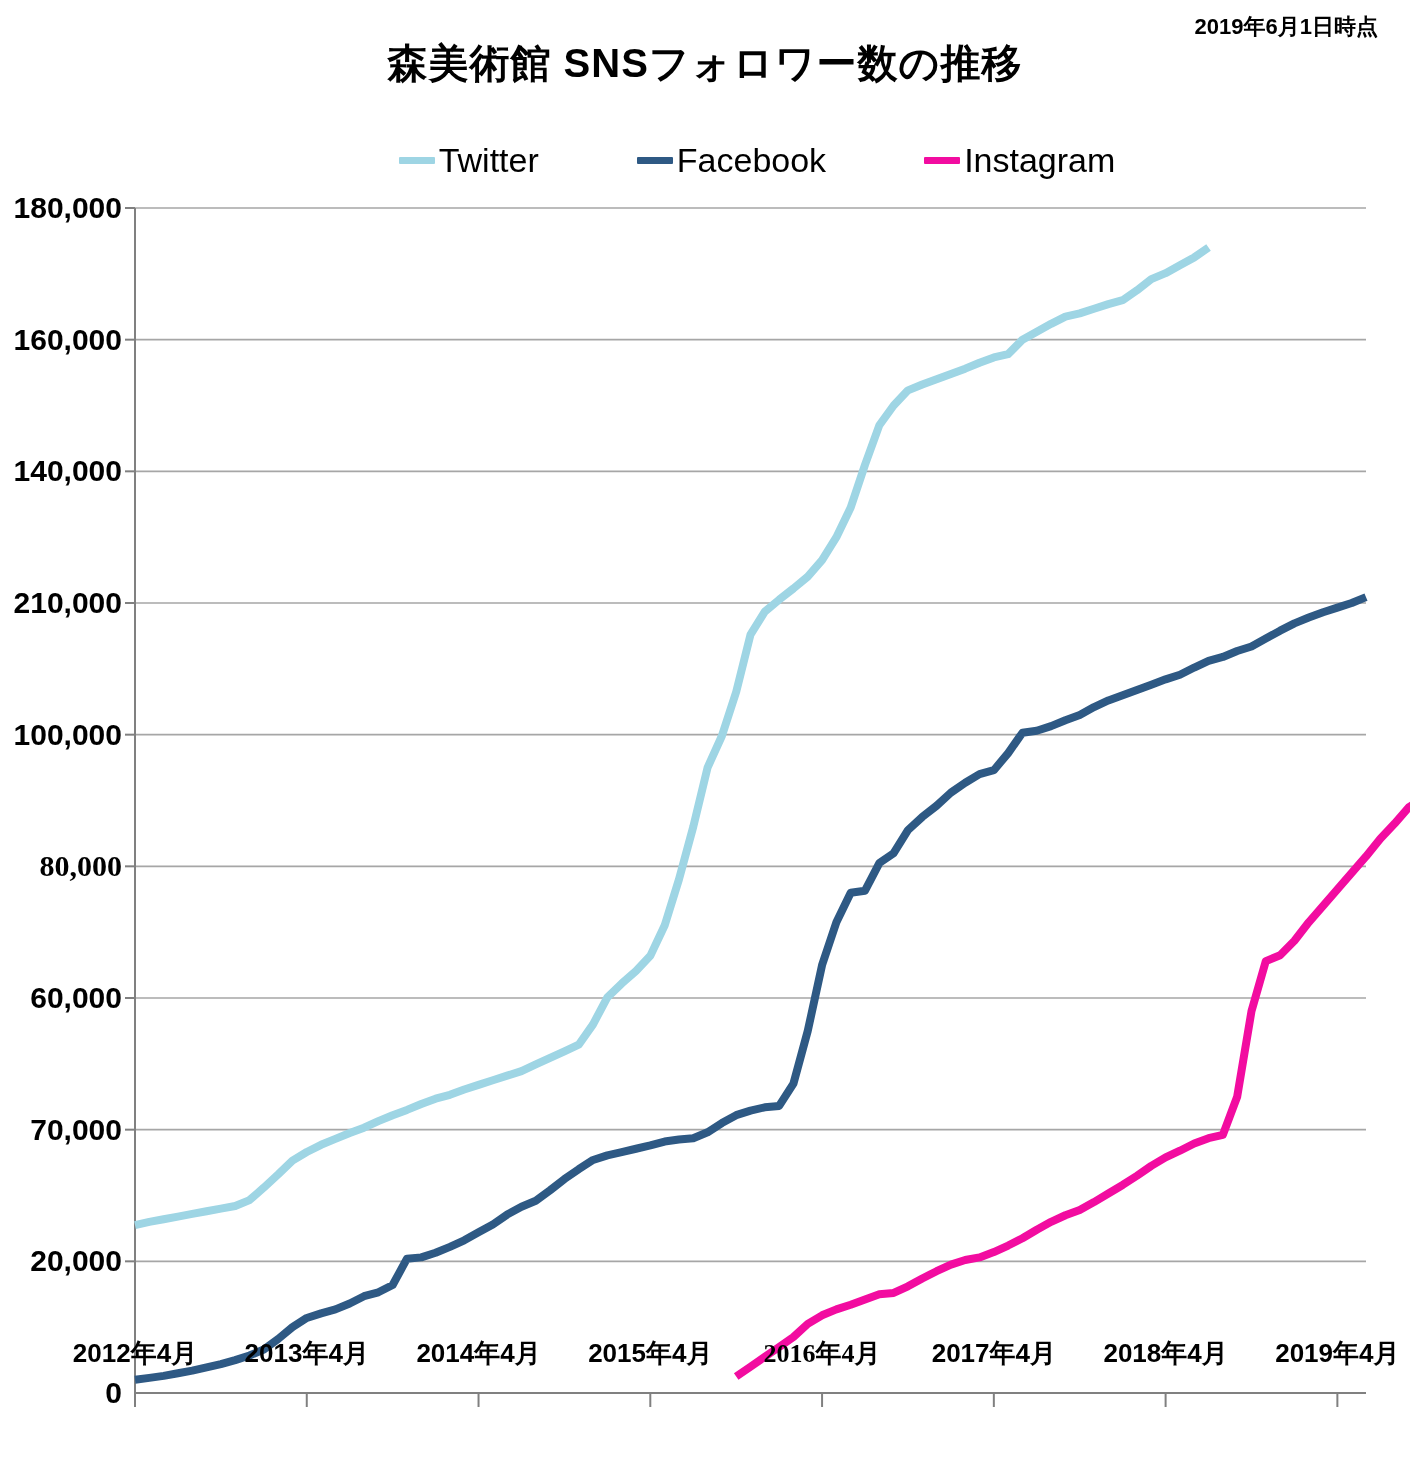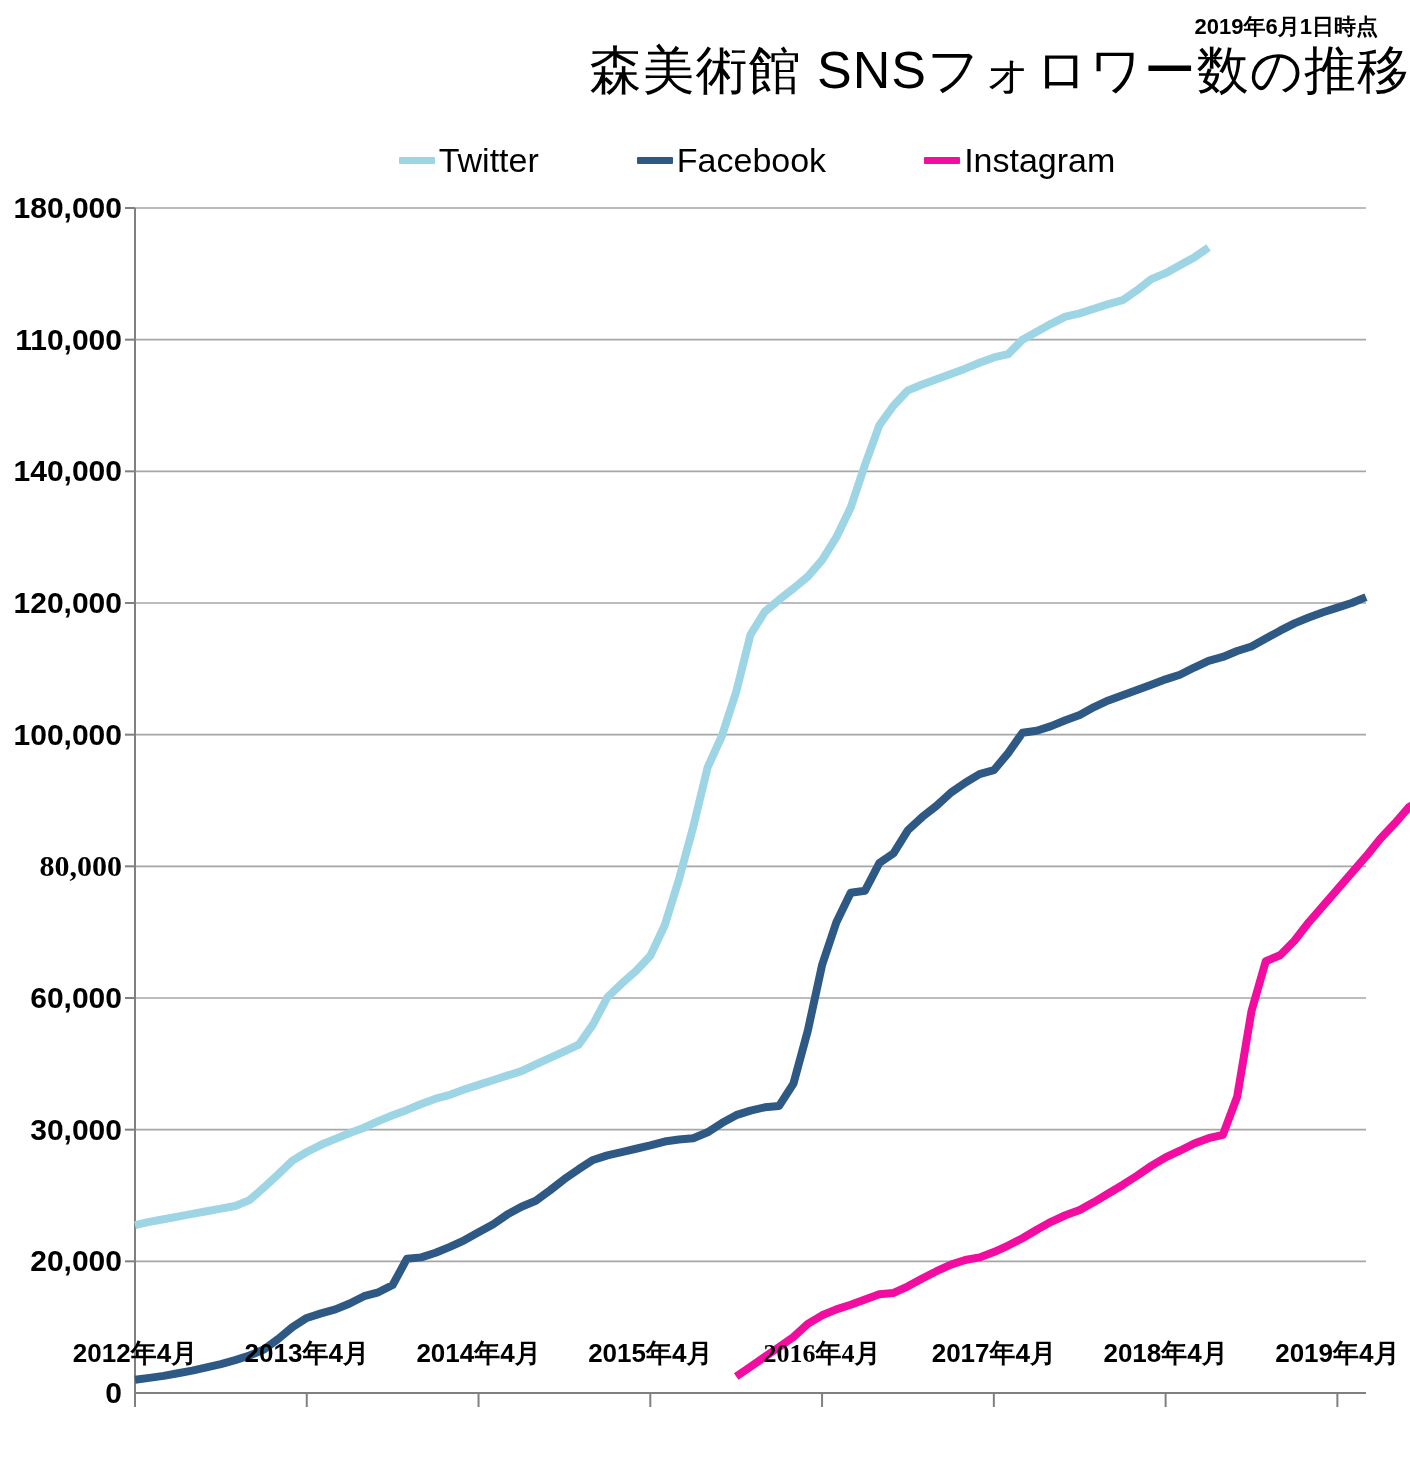--- a/index.html
+++ b/index.html
@@ -28,23 +28,23 @@
     font-size: 22px;
     font-weight: bold;
     letter-spacing: 0px;
     white-space: nowrap;
   }
   .chart-title {
     position: absolute;
     left: 0;
     top: 36px;
     width: 1410px;
-    text-align: right;
-    font-size: 52px;
-    font-weight: normal;
+    text-align: center;
+    font-size: 40px;
+    font-weight: bold;
     letter-spacing: 1px;
   }
   .legend {
     position: absolute;
     left: 0;
     top: 142px;
     width: 1410px;
     display: flex;
     justify-content: center;
     align-items: flex-start;
@@ -156,27 +156,27 @@
         <line x1="125" x2="135" y1="471.33333333333337" y2="471.33333333333337" class="tickmark"></line>
         <line x1="125" x2="135" y1="339.66666666666674" y2="339.66666666666674" class="tickmark"></line>
         <line x1="125" x2="135" y1="208" y2="208" class="tickmark"></line>
         <polyline points="135.00,1225.13 149.31,1221.83 163.63,1219.20 177.94,1216.57 192.26,1213.93 206.57,1211.30 220.88,1208.67 235.20,1206.03 249.51,1200.11 263.83,1187.60 278.14,1174.43 292.45,1160.61 306.77,1152.05 321.08,1144.81 335.40,1138.88 349.71,1132.96 364.02,1127.69 378.34,1121.11 392.65,1115.18 406.97,1109.92 421.28,1103.99 435.59,1098.72 449.91,1094.78 464.22,1089.51 478.53,1084.90 492.85,1080.29 507.16,1075.68 521.48,1071.08 535.79,1064.49 550.10,1057.91 564.42,1051.33 578.73,1044.74 593.05,1024.33 607.36,997.34 621.67,983.52 635.99,971.01 650.30,955.87 664.62,925.58 678.93,879.50 693.24,826.83 707.56,767.58 721.87,735.98 736.19,691.88 750.50,634.60 764.81,611.56 779.13,599.71 793.44,588.52 807.76,576.67 822.07,560.21 836.38,537.17 850.70,507.54 865.01,464.75 879.33,425.25 893.64,405.50 907.95,390.36 922.27,384.43 936.58,379.17 950.90,373.90 965.21,368.63 979.52,362.71 993.84,357.44 1008.15,354.15 1022.47,339.67 1036.78,331.77 1051.09,323.87 1065.41,316.63 1079.72,313.33 1094.03,308.72 1108.35,304.12 1122.66,300.17 1136.98,290.29 1151.29,279.10 1165.60,273.17 1179.92,265.28 1194.23,257.38 1208.55,247.50" class="series-path" stroke="#9ED5E4"></polyline>
         <polyline points="135.00,1379.83 149.31,1377.86 163.63,1375.88 177.94,1373.25 192.26,1370.62 206.57,1367.33 220.88,1364.03 235.20,1360.08 249.51,1355.47 263.83,1349.55 278.14,1339.02 292.45,1327.17 306.77,1317.95 321.08,1313.34 335.40,1309.39 349.71,1303.47 364.02,1296.22 378.34,1292.28 392.65,1285.03 406.97,1258.70 421.28,1257.38 435.59,1252.78 449.91,1246.85 464.22,1240.27 478.53,1232.37 492.85,1224.47 507.16,1214.59 521.48,1206.69 535.79,1200.77 550.10,1190.23 564.42,1179.04 578.73,1169.17 593.05,1159.95 607.36,1155.34 621.67,1152.05 635.99,1148.76 650.30,1145.47 664.62,1141.52 678.93,1139.54 693.24,1138.22 707.56,1132.30 721.87,1123.08 736.19,1115.18 750.50,1110.58 764.81,1107.28 779.13,1105.97 793.44,1083.58 807.76,1030.92 822.07,965.08 836.38,922.29 850.70,892.67 865.01,890.69 879.33,863.04 893.64,853.17 907.95,830.13 922.27,816.96 936.58,805.77 950.90,792.60 965.21,782.73 979.52,774.17 993.84,770.22 1008.15,753.10 1022.47,732.69 1036.78,730.72 1051.09,726.11 1065.41,720.18 1079.72,714.92 1094.03,707.02 1108.35,700.43 1122.66,695.17 1136.98,689.90 1151.29,684.63 1165.60,679.37 1179.92,674.76 1194.23,667.52 1208.55,660.93 1222.86,656.98 1237.17,651.06 1251.49,646.45 1265.80,638.55 1280.12,630.65 1294.43,623.41 1308.74,617.48 1323.06,612.22 1337.37,607.61 1351.69,603.00 1366.00,597.08" class="series-path" stroke="#2E5984"></polyline>
         <polyline points="736.19,1376.54 750.50,1366.67 764.81,1356.79 779.13,1346.92 793.44,1337.04 807.76,1323.88 822.07,1315.32 836.38,1309.39 850.70,1304.78 865.01,1299.52 879.33,1294.25 893.64,1292.93 907.95,1286.35 922.27,1278.45 936.58,1271.21 950.90,1264.63 965.21,1260.02 979.52,1257.38 993.84,1252.12 1008.15,1245.53 1022.47,1238.29 1036.78,1229.73 1051.09,1221.83 1065.41,1215.25 1079.72,1209.98 1094.03,1202.08 1108.35,1193.53 1122.66,1184.97 1136.98,1175.75 1151.29,1165.88 1165.60,1157.32 1179.92,1150.73 1194.23,1143.49 1208.55,1138.22 1222.86,1134.93 1237.17,1096.75 1251.49,1011.17 1265.80,961.13 1280.12,955.21 1294.43,940.73 1308.74,922.29 1323.06,905.83 1337.37,889.38 1351.69,872.92 1366.00,856.46 1380.31,838.68 1394.63,823.54 1408.94,807.08 1423.26,798.52 1437.57,793.92 1451.88,780.75 1466.20,764.29 1480.51,747.83 1494.83,724.79 1509.14,705.04 1523.45,682.00 1537.77,665.54 1552.08,650.40 1566.40,635.92 1580.71,622.75 1595.02,609.58 1609.34,593.13 1623.65,573.38" class="series-path" stroke="#F20CA0"></polyline>
       </svg>
     <div id="y-labels">
         <div class="y-tick-label" style="top: 1393px;">0</div>
         <div class="y-tick-label" style="top: 1261.33px;">20,000</div>
-        <div class="y-tick-label" style="top: 1129.67px;">30,000</div>
+        <div class="y-tick-label" style="top: 1129.67px;">70,000</div>
         <div class="y-tick-label" style="top: 998px;">60,000</div>
         <div class="y-tick-label" style="top: 866.333px; font-family: Liberation Serif, serif;">80,000</div>
         <div class="y-tick-label" style="top: 734.667px;">100,000</div>
-        <div class="y-tick-label" style="top: 603px;">120,000</div>
+        <div class="y-tick-label" style="top: 603px;">210,000</div>
         <div class="y-tick-label" style="top: 471.333px;">140,000</div>
-        <div class="y-tick-label" style="top: 339.667px;">110,000</div>
+        <div class="y-tick-label" style="top: 339.667px;">160,000</div>
         <div class="y-tick-label" style="top: 208px;">180,000</div>
       </div>
     <div id="x-labels">
         <div class="x-tick-label" style="left: 135px;">2012年4月</div>
         <div class="x-tick-label" style="left: 306.767px;">2013年4月</div>
         <div class="x-tick-label" style="left: 478.535px;">2014年4月</div>
         <div class="x-tick-label" style="left: 650.302px;">2015年4月</div>
         <div class="x-tick-label" style="left: 822.07px; font-family: Liberation Serif, serif;">2016年4月</div>
         <div class="x-tick-label" style="left: 993.837px;">2017年4月</div>
         <div class="x-tick-label" style="left: 1165.6px;">2018年4月</div>

